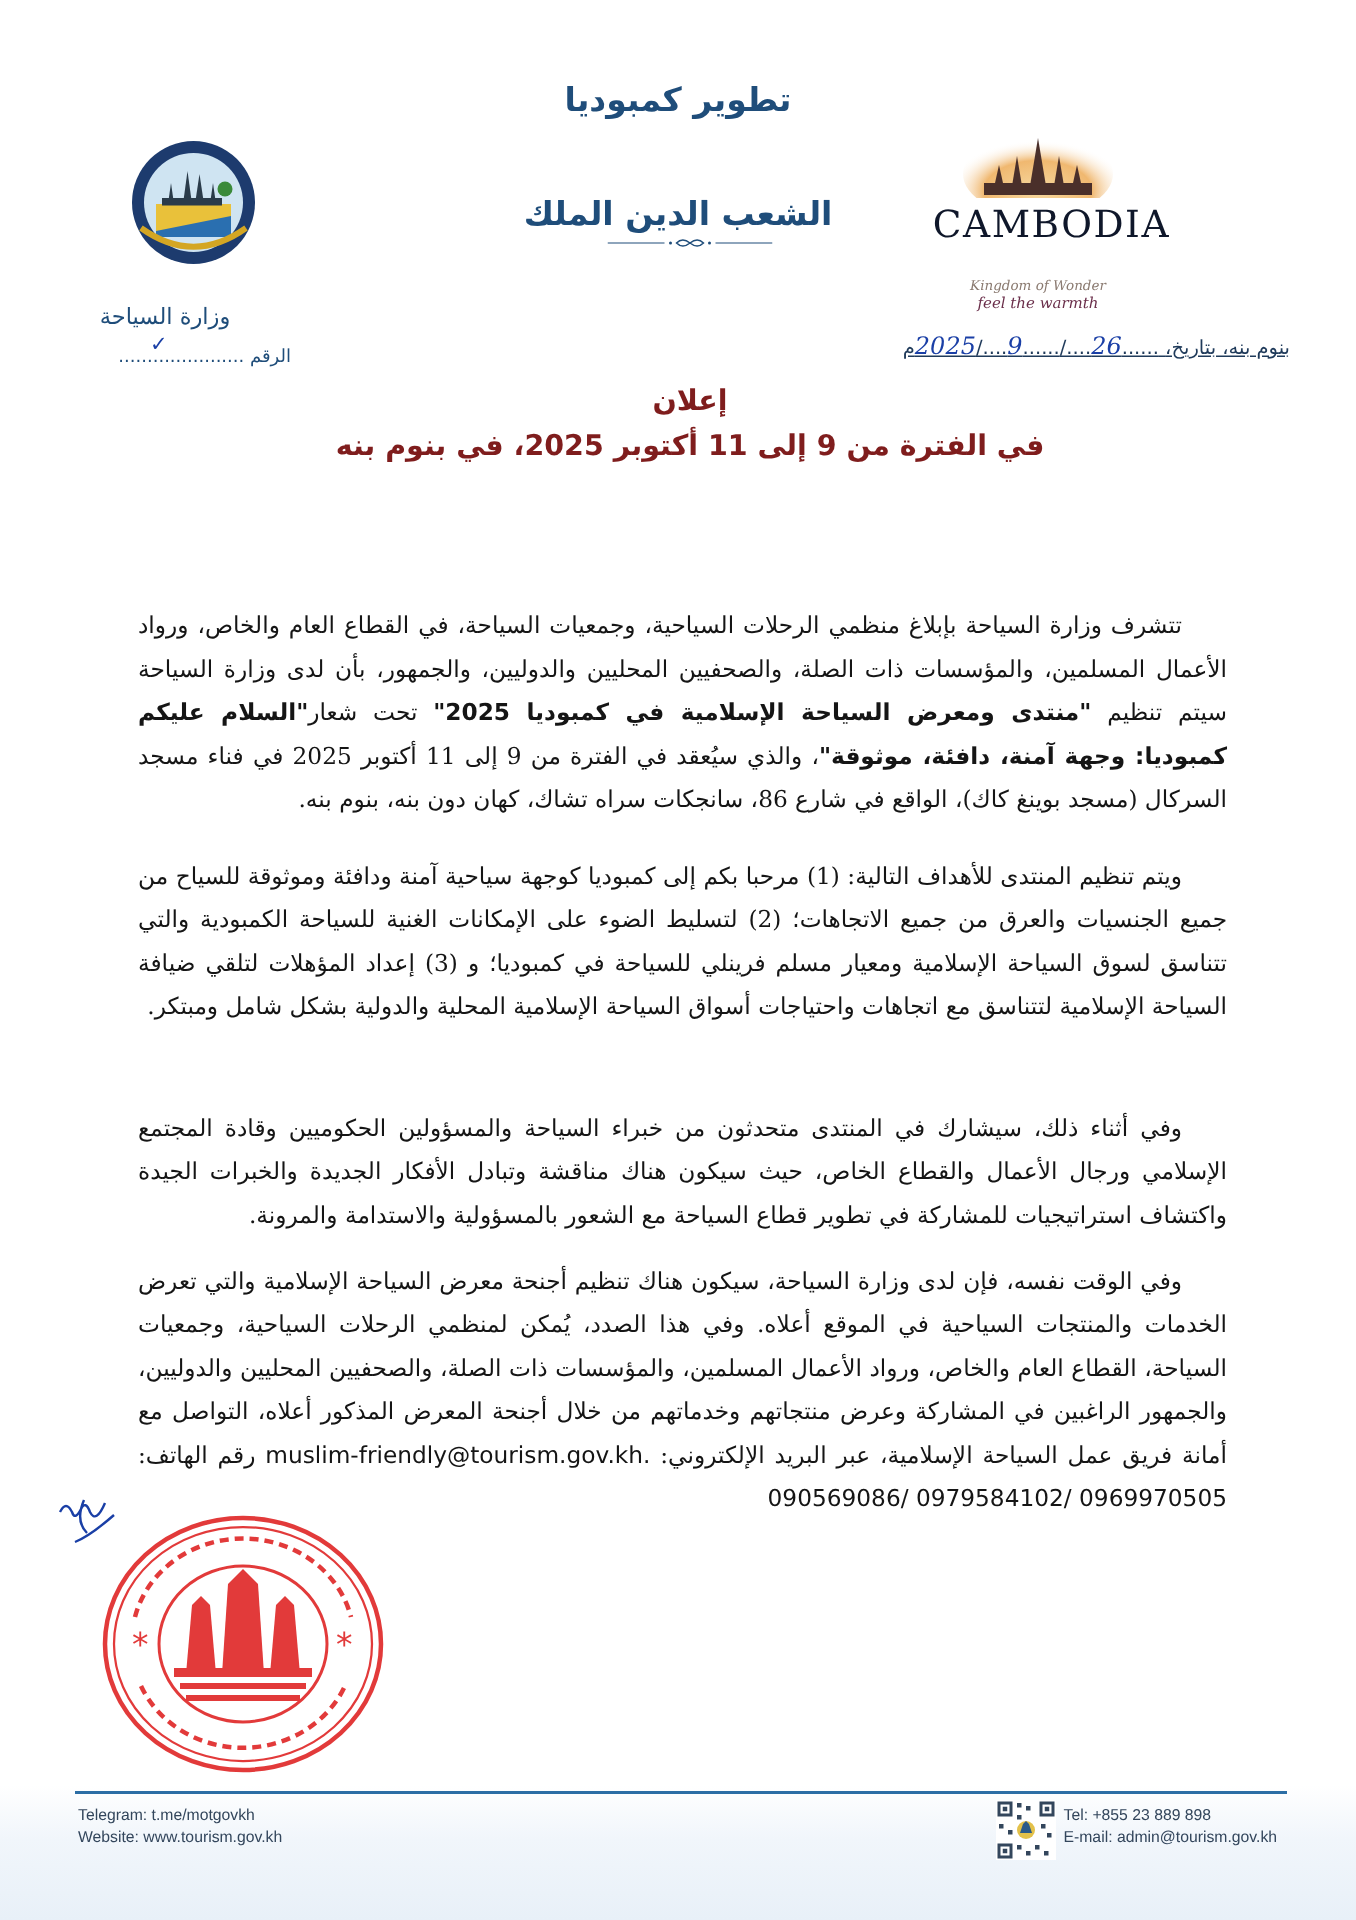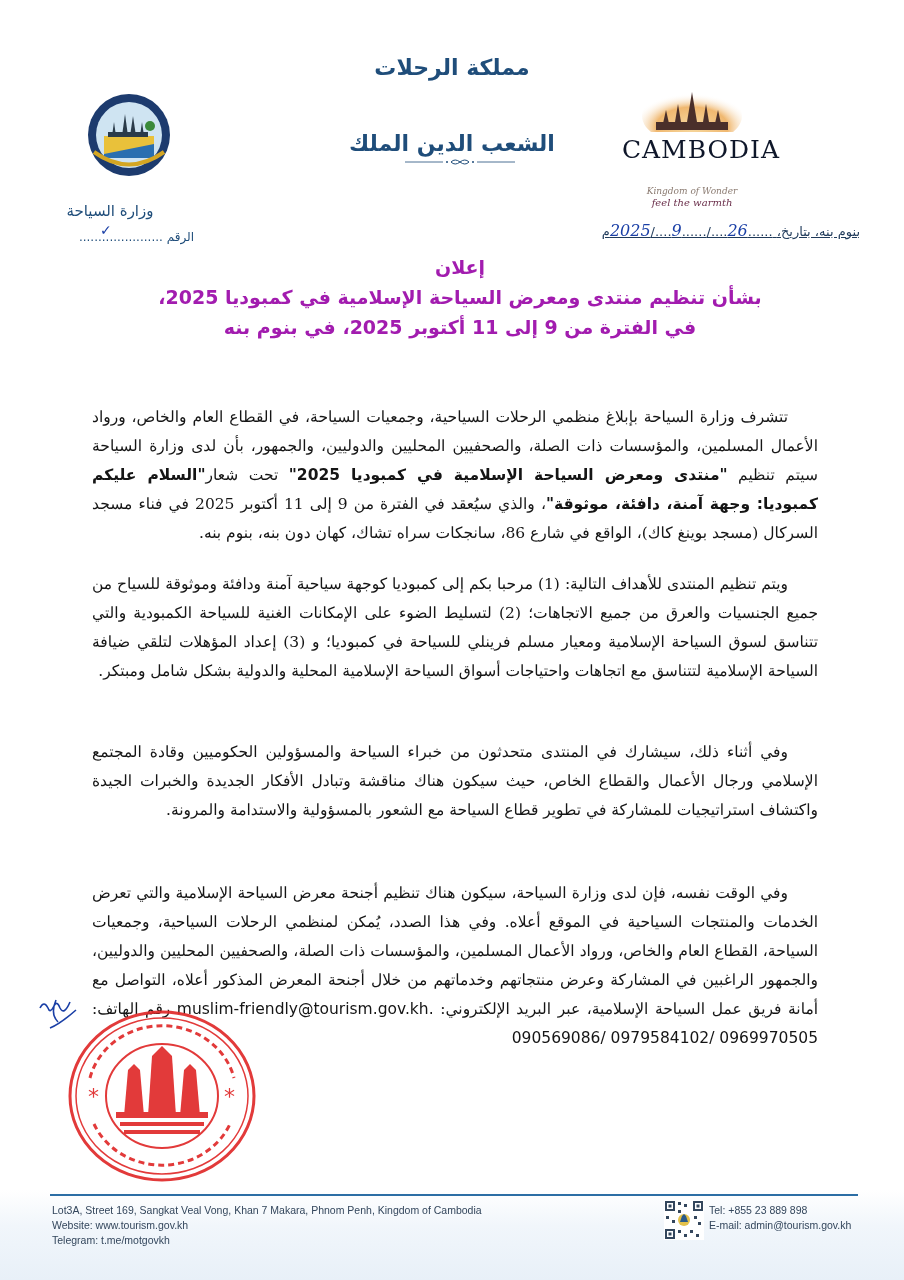--- a/index.html
+++ b/index.html
@@ -40,38 +40,38 @@
 
   .date-line {
     left: 530px; top: 221px; width: 330px; direction: rtl; text-align: right;
     font-size: 13px; color: #1f3a5a; white-space: nowrap; text-decoration: underline;
   }
   .date-line .hand { color: #1a3fa6; font-style: italic; font-size: 16px; font-family: "DejaVu Serif", serif; }
 
   
   .title-block {
     left: 150px; top: 252px; width: 620px; text-align: center; direction: rtl;
-    font-weight: bold; color: #a21caf;
+    font-weight: bold; color: #7f1d1d;
   }
   .title-block .t1 { font-size: 19px; line-height: 30px; }
   .title-block .t2, .title-block .t3 { font-size: 19px; line-height: 30px; }
 
   
   .body-text {
     left: 92px; width: 726px; direction: rtl; text-align: justify;
     font-family: "DejaVu Serif", serif; font-size: 15.5px; line-height: 29px; color: #151515;
     text-align-last: right;
     margin-top: 20px;
   }
   .body-text .indent { display: inline-block; width: 30px; }
   .body-text b { font-family: "DejaVu Sans", sans-serif; }
   .p1 { top: 383px; }
   .p2 { top: 550px; }
   .p3 { top: 718px; }
-  .p4 { top: 859px; }
+  .p4 { top: 820px; }
   .ltr { direction: ltr; unicode-bidi: embed; font-family: "DejaVu Sans", sans-serif; }
 
   
   .stamp { left: 64px; top: 1008px; width: 196px; height: 176px; opacity: 0.92; }
   .signature { left: 36px; top: 994px; width: 50px; height: 40px; }
 
   
   .footer-bg {
     left: 0; top: 1190px; width: 904px; height: 90px;
     background: linear-gradient(180deg, #ffffff 0%, #f1f6fb 40%, #e8f0f8 100%);
@@ -83,21 +83,21 @@
   }
   .qr { left: 664px; top: 1200px; width: 40px; height: 40px; }
   .footer-right {
     left: 709px; top: 1203px; font-family: "Liberation Sans", sans-serif;
     font-size: 10.5px; line-height: 15px; color: #33465c;
   }
 </style>
 </head>
 <body>
 
-<div class="abs kingdom">مملكة الرحلات</div>
+<div class="abs kingdom">تطوير كمبوديا</div>
 <div class="abs motto">الشعب الدين الملك</div>
 <svg class="abs divider" viewBox="0 0 110 8">
   <line x1="0" y1="4" x2="38" y2="4" stroke="#1f4d7a" stroke-width="0.8"></line>
   <line x1="72" y1="4" x2="110" y2="4" stroke="#1f4d7a" stroke-width="0.8"></line>
   <circle cx="42" cy="4" r="1" fill="#1f4d7a"></circle>
   <circle cx="68" cy="4" r="1" fill="#1f4d7a"></circle>
   <path d="M46 4 q4 -4 9 0 q5 4 9 0 q-4 -4 -9 0 q-5 4 -9 0z" fill="none" stroke="#1f4d7a" stroke-width="1"></path>
 </svg>
 
 <svg class="abs ministry-logo" viewBox="0 0 86 86">
@@ -146,21 +146,20 @@
   <div style="text-align:center; font-family:'DejaVu Serif', serif; font-style:italic; font-size:10px; color:#6a2e4a; line-height:12px;">feel the warmth</div>
 </div>
 
 <div class="abs date-line">
   <span>بنوم بنه، بتاريخ،</span>
   <span>......</span><span class="hand">26</span><span>..../</span><span>......</span><span class="hand">9</span><span>..../</span><span class="hand">2025</span><span>م</span>
 </div>
 
 <div class="abs title-block">
   <div class="t1">إعلان</div>
-  <div class="t2">بشأن تنظيم منتدى ومعرض السياحة الإسلامية في كمبوديا 2025،</div>
   <div class="t3">في الفترة من 9 إلى 11 أكتوبر 2025، في بنوم بنه</div>
 </div>
 
 <div class="abs body-text p1">
   <span class="indent"></span><span>تتشرف وزارة السياحة بإبلاغ منظمي الرحلات السياحية، وجمعيات السياحة، في القطاع العام والخاص، ورواد الأعمال المسلمين، والمؤسسات ذات الصلة، والصحفيين المحليين والدوليين، والجمهور، بأن لدى وزارة السياحة سيتم تنظيم </span><b>"منتدى ومعرض السياحة الإسلامية في كمبوديا 2025"</b><span> تحت شعار</span><b>"السلام عليكم كمبوديا: وجهة آمنة، دافئة، موثوقة"</b><span>، والذي سيُعقد في الفترة من 9 إلى 11 أكتوبر 2025 في فناء مسجد السركال (مسجد بوينغ كاك)، الواقع في شارع 86، سانجكات سراه تشاك، كهان دون بنه، بنوم بنه.</span>
 </div>
 
 <div class="abs body-text p2">
   <span class="indent"></span><span>ويتم تنظيم المنتدى للأهداف التالية: (1) مرحبا بكم إلى كمبوديا كوجهة سياحية آمنة ودافئة وموثوقة للسياح من جميع الجنسيات والعرق من جميع الاتجاهات؛ (2) لتسليط الضوء على الإمكانات الغنية للسياحة الكمبودية والتي تتناسق لسوق السياحة الإسلامية ومعيار مسلم فرينلي للسياحة في كمبوديا؛ و (3) إعداد المؤهلات لتلقي ضيافة السياحة الإسلامية لتتناسق مع اتجاهات واحتياجات أسواق السياحة الإسلامية المحلية والدولية بشكل شامل ومبتكر.</span>
 </div>
@@ -194,23 +193,22 @@
   </g>
   <g fill="none" stroke="#e02a2a" stroke-width="3" stroke-dasharray="6 4">
     <path d="M26 70 A74 68 0 0 1 170 70"></path>
     <path d="M30 116 A74 68 0 0 0 166 116"></path>
   </g>
 </svg>
 
 <div class="abs footer-bg"></div>
 <div class="abs footer-line"></div>
 <div class="abs footer-left">
-  <div>Lot3A, Street 169, Sangkat Veal Vong, Khan 7 Makara, Phnom Penh, Kingdom of Cambodia</div>
+  <div>Telegram: t.me/motgovkh</div>
   <div>Website: www.tourism.gov.kh</div>
-  <div>Telegram: t.me/motgovkh</div>
 </div>
 <svg class="abs qr" viewBox="0 0 40 40">
   <rect width="40" height="40" fill="#fff"></rect>
   <g fill="#33465c">
     <rect x="1" y="1" width="10" height="10"></rect>
       <rect x="3" y="3" width="6" height="6" fill="#fff"></rect>
       <rect x="4.5" y="4.5" width="3" height="3"></rect>
     <rect x="29" y="1" width="10" height="10"></rect>
       <rect x="31" y="3" width="6" height="6" fill="#fff"></rect>
       <rect x="32.5" y="4.5" width="3" height="3"></rect>

